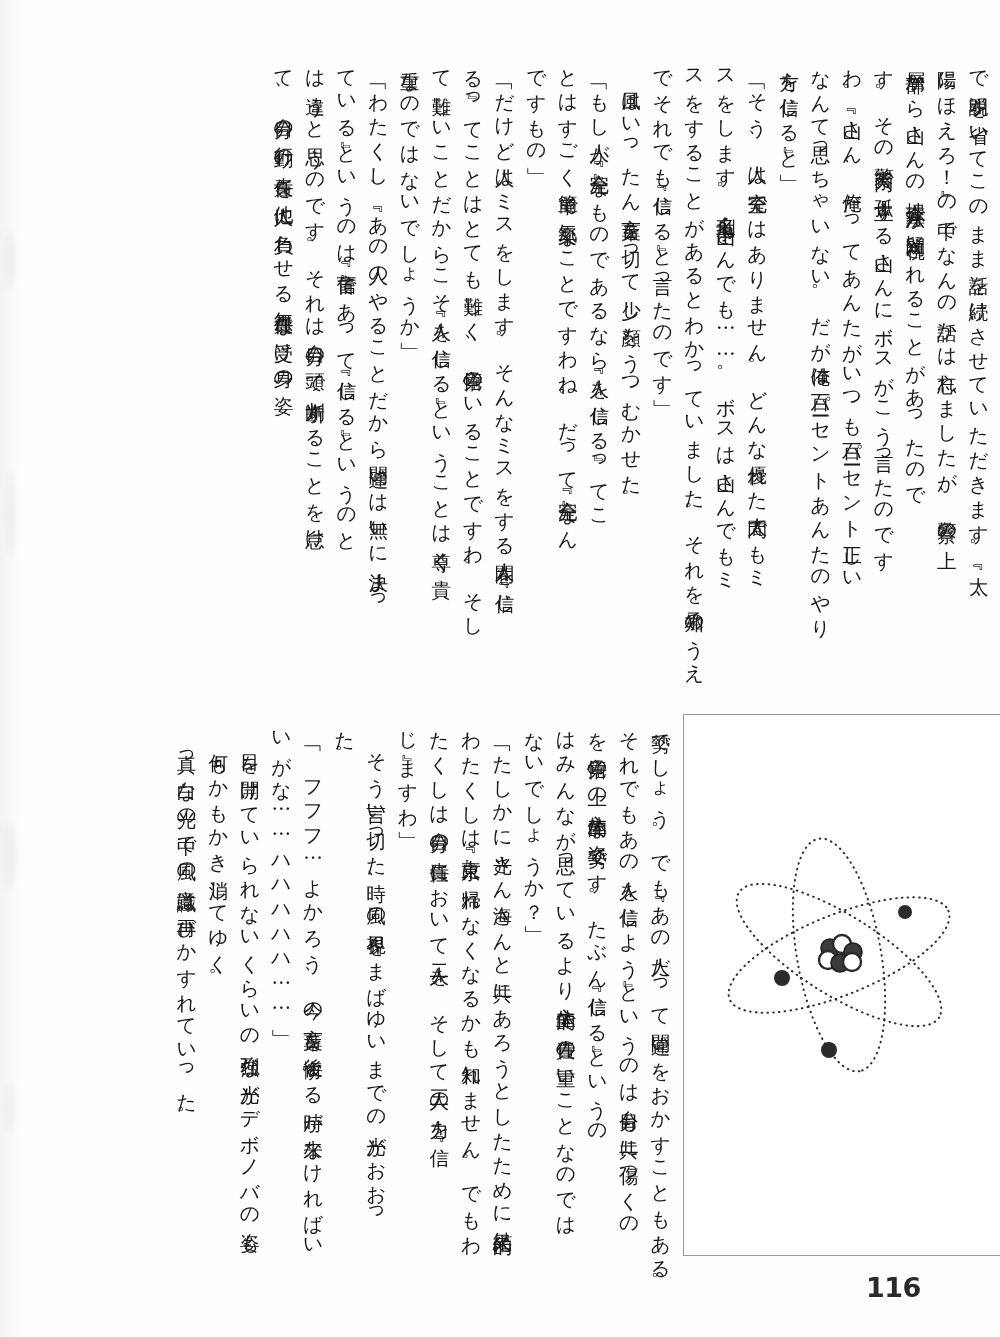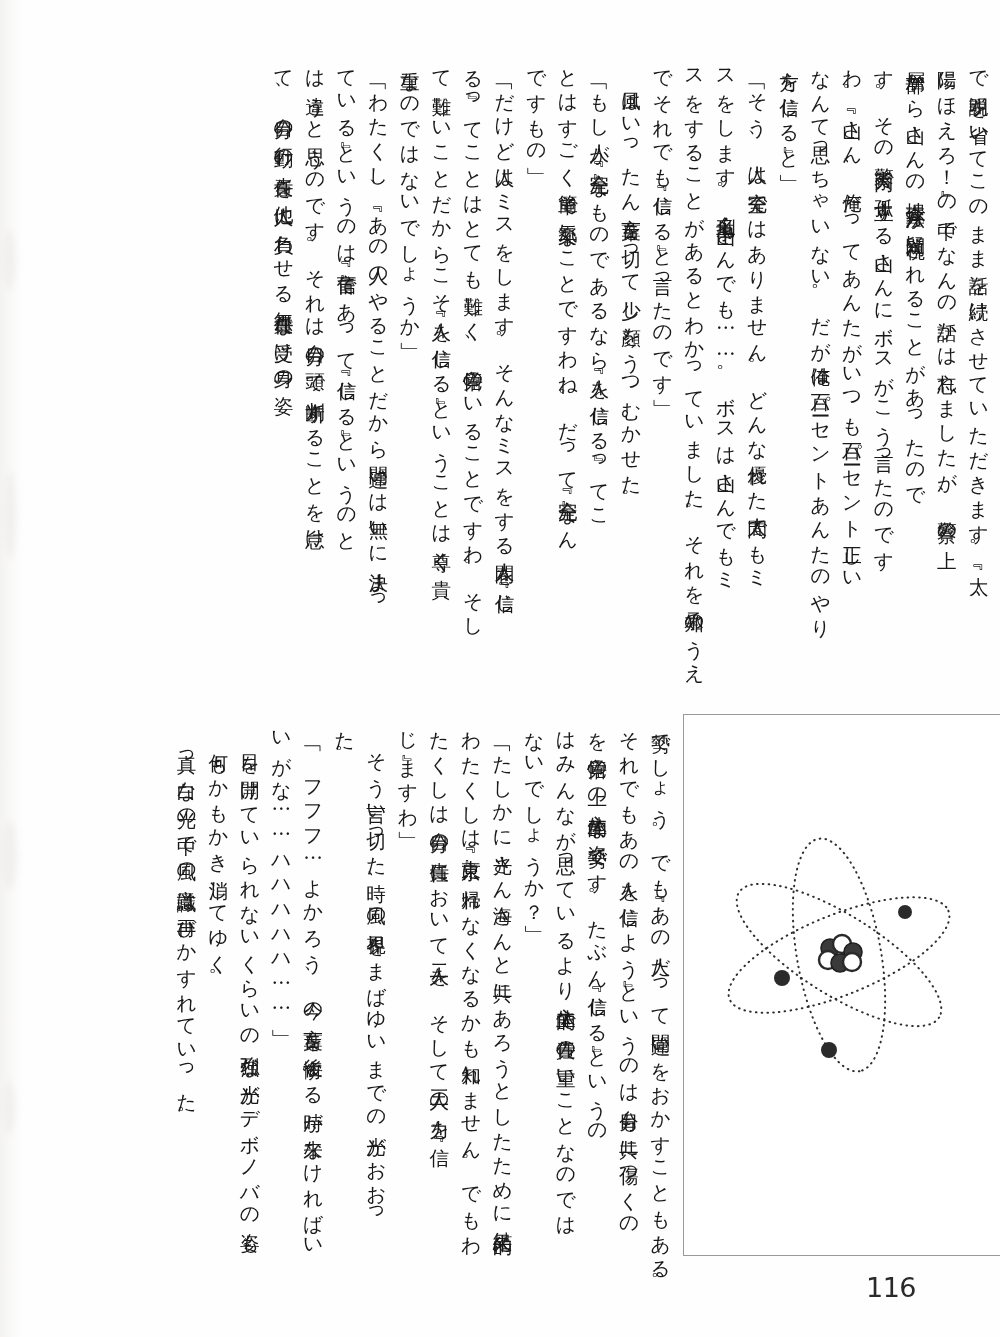--- a/index.html
+++ b/index.html
@@ -98,21 +98,21 @@
     width: 270px;
     height: 250px;
   }
 
   
   #page-number {
     position: absolute;
     left: 866px;
     top: 1272px;
     font-family: "DejaVu Sans", "Liberation Sans", sans-serif;
-    font-weight: normal;
+    font-weight: bold;
     font-size: 27px;
     letter-spacing: -0.5px;
     color: #2a2a28;
   }
 </style>
 </head>
 <body>
 
 <div class="page">
 

